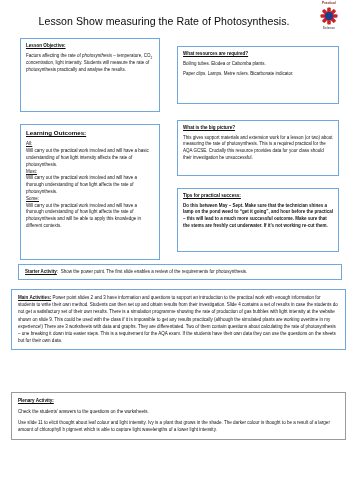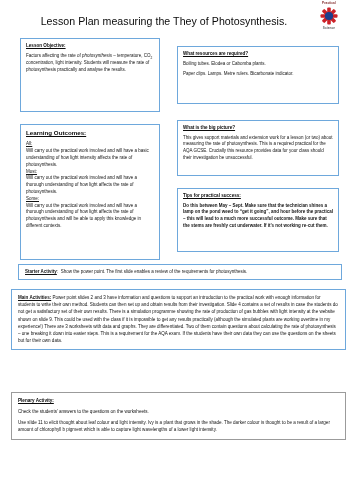--- a/index.html
+++ b/index.html
@@ -131,21 +131,21 @@
   #box-main p    { font-size: 4.55px; line-height: 1.58; }
   #box-plenary p { font-size: 4.55px; line-height: 1.58; }
   sub { font-size: 0.72em; }
 </style>
 </head>
 <body>
 
 <div class="page">
 
   <div class="header">
-    <div class="doc-title">Lesson Plan measuring the They of Photosynthesis.</div>
+    <div class="doc-title">Lesson Show measuring the Rate of Photosynthesis.</div>
 
     <div class="logo">
       <div class="logo-top">Practical</div>
       <div class="logo-mark">
         <svg width="20" height="18" viewBox="0 0 20 18">
           <g fill="#cc2128">
             <rect x="8.2" y="0.5" width="3.6" height="17" rx="1"></rect>
             <rect x="1.5" y="7.2" width="17" height="3.6" rx="1"></rect>
             <rect x="8.2" y="0.5" width="3.6" height="17" rx="1" transform="rotate(45 10 9)"></rect>
             <rect x="8.2" y="0.5" width="3.6" height="17" rx="1" transform="rotate(-45 10 9)"></rect>

